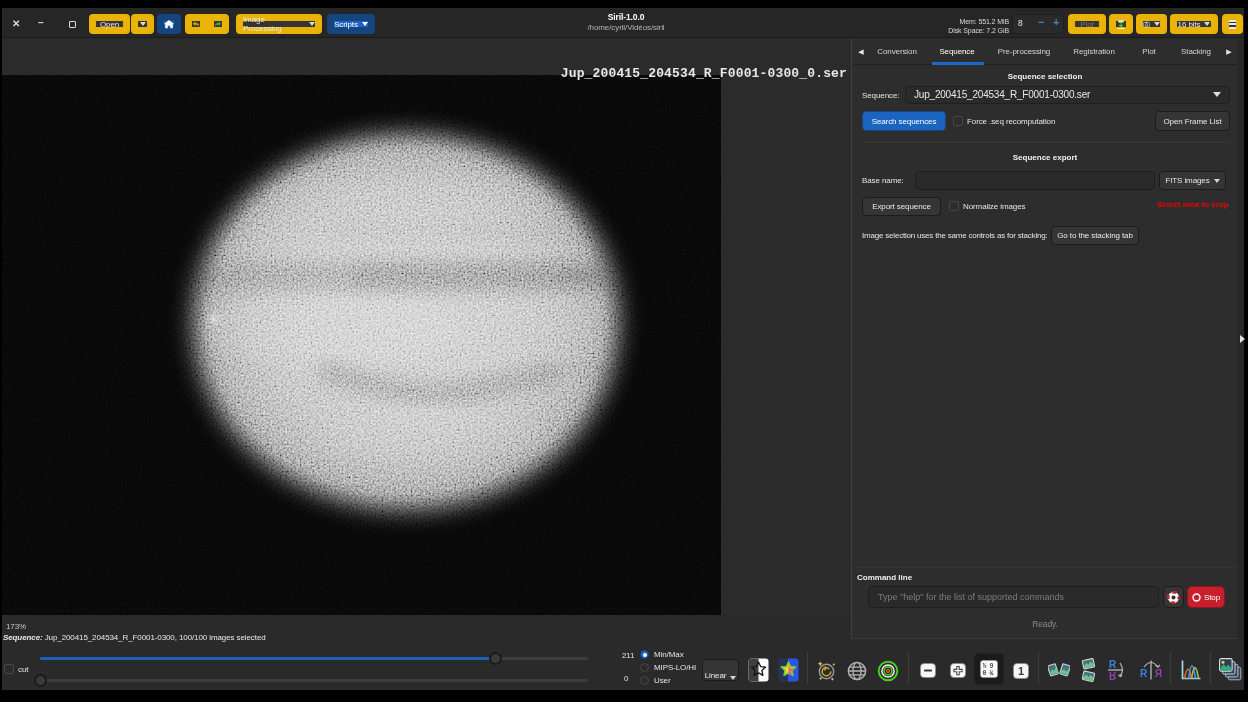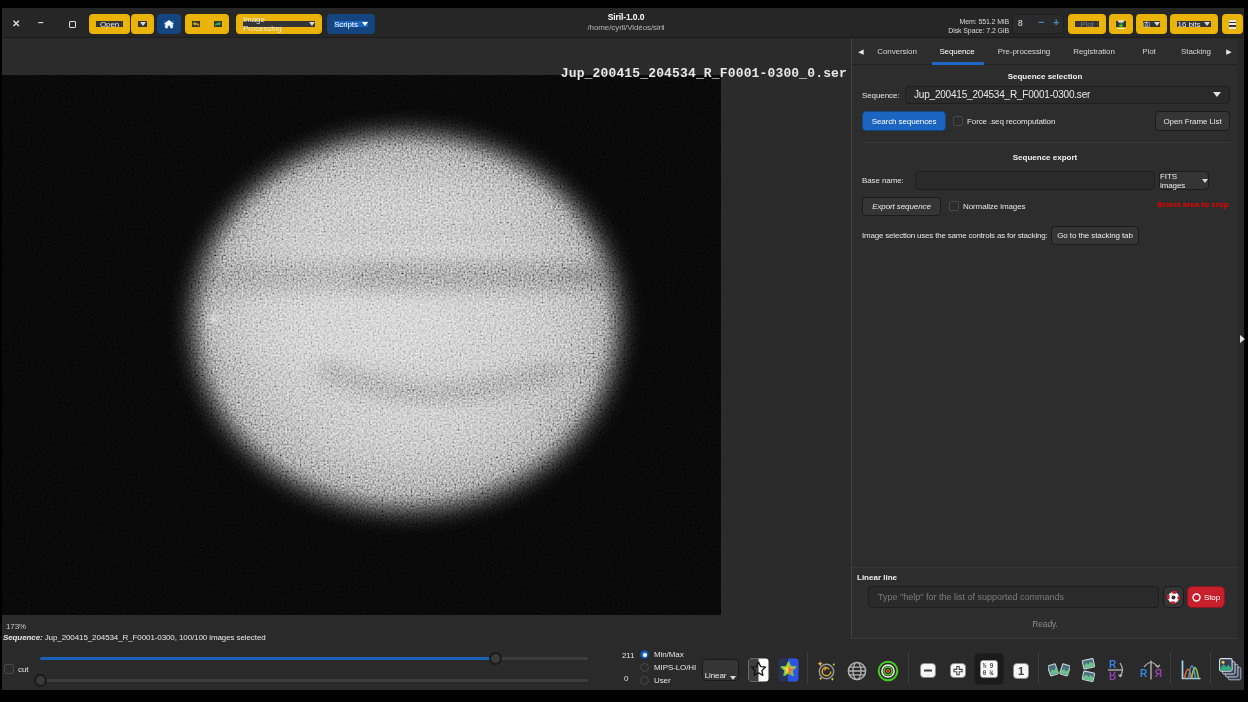--- a/index.html
+++ b/index.html
@@ -177,29 +177,29 @@
     <div class="input" style="left:53px;top:47px;width:325px;height:18px;color:#e8e8e8;font-size:10px;line-height:16px;padding-left:8px;letter-spacing:-0.2px;">Jup_200415_204534_R_F0001-0300.ser</div>
     <div class="rcaret" style="left:361px;top:53px;"></div>
     <div class="gbtn" style="left:10px;top:72px;width:84px;height:20px;background:#1b64c0;border-color:#15457f;color:#fff;">Search sequences</div>
     <div class="chk" style="left:101px;top:77px;"></div>
     <div class="lbl" style="left:115px;top:78px;">Force .seq recomputation</div>
     <div class="gbtn" style="left:303px;top:72px;width:75px;height:20px;">Open Frame List</div>
     <div style="position:absolute;left:10px;top:103px;width:368px;height:1px;background:#383838;"></div>
     <div class="sechead" style="top:114px;">Sequence export</div>
     <div class="lbl" style="left:10px;top:137px;">Base name:</div>
     <div class="input" style="left:63px;top:132px;width:240px;height:19px;"></div>
-    <div class="gbtn" style="left:307px;top:132px;width:50px;height:19px;">FITS images<span class="caret"></span></div>
-    <div class="gbtn" style="left:10px;top:158px;width:79px;height:19px;font-style:italic;">Export sequence</div>
+    <div class="gbtn" style="left:307px;top:132px;width:67px;height:19px;">FITS images<span class="caret"></span></div>
+    <div class="gbtn" style="left:10px;top:158px;width:79px;height:19px;">Export sequence</div>
     <div class="chk" style="left:97px;top:162px;"></div>
     <div class="lbl" style="left:111px;top:163px;">Normalize images</div>
     <div style="position:absolute;left:305px;top:161px;color:#f00000;font-size:8px;font-weight:bold;letter-spacing:0;">Select area to crop</div>
     <div class="lbl" style="left:10px;top:192px;letter-spacing:-0.2px;">Image selection uses the same controls as for stacking:</div>
     <div class="gbtn" style="left:199px;top:187px;width:88px;height:19px;">Go to the stacking tab</div>
     <div style="position:absolute;left:0;top:528px;width:386px;height:1px;background:#353535;"></div>
-    <div id="cmdlbl">Linear line</div>
+    <div id="cmdlbl">Command line</div>
     <div id="cmdinput">Type "help" for the list of supported commands</div>
     <div class="gbtn" style="left:311px;top:547px;width:21px;height:22px;border-radius:5px;">
       <svg width="13" height="13" viewBox="0 0 13 13">
           <circle cx="6.5" cy="6.5" r="5.5" fill="#fff"></circle>
           <circle cx="6.5" cy="6.5" r="5.5" fill="none" stroke="#cc1d2b" stroke-width="3" stroke-dasharray="4.3 4.3" stroke-dashoffset="2"></circle>
           <circle cx="6.5" cy="6.5" r="2" fill="#2e2e2e"></circle>
         </svg>
     </div>
     <div class="gbtn" style="left:335px;top:547px;width:38px;height:22px;background:#c7202c;border-color:#8f1620;color:#fff;border-radius:5px;">
       <svg width="9" height="9" viewBox="0 0 9 9" style="margin-right:3px;">

